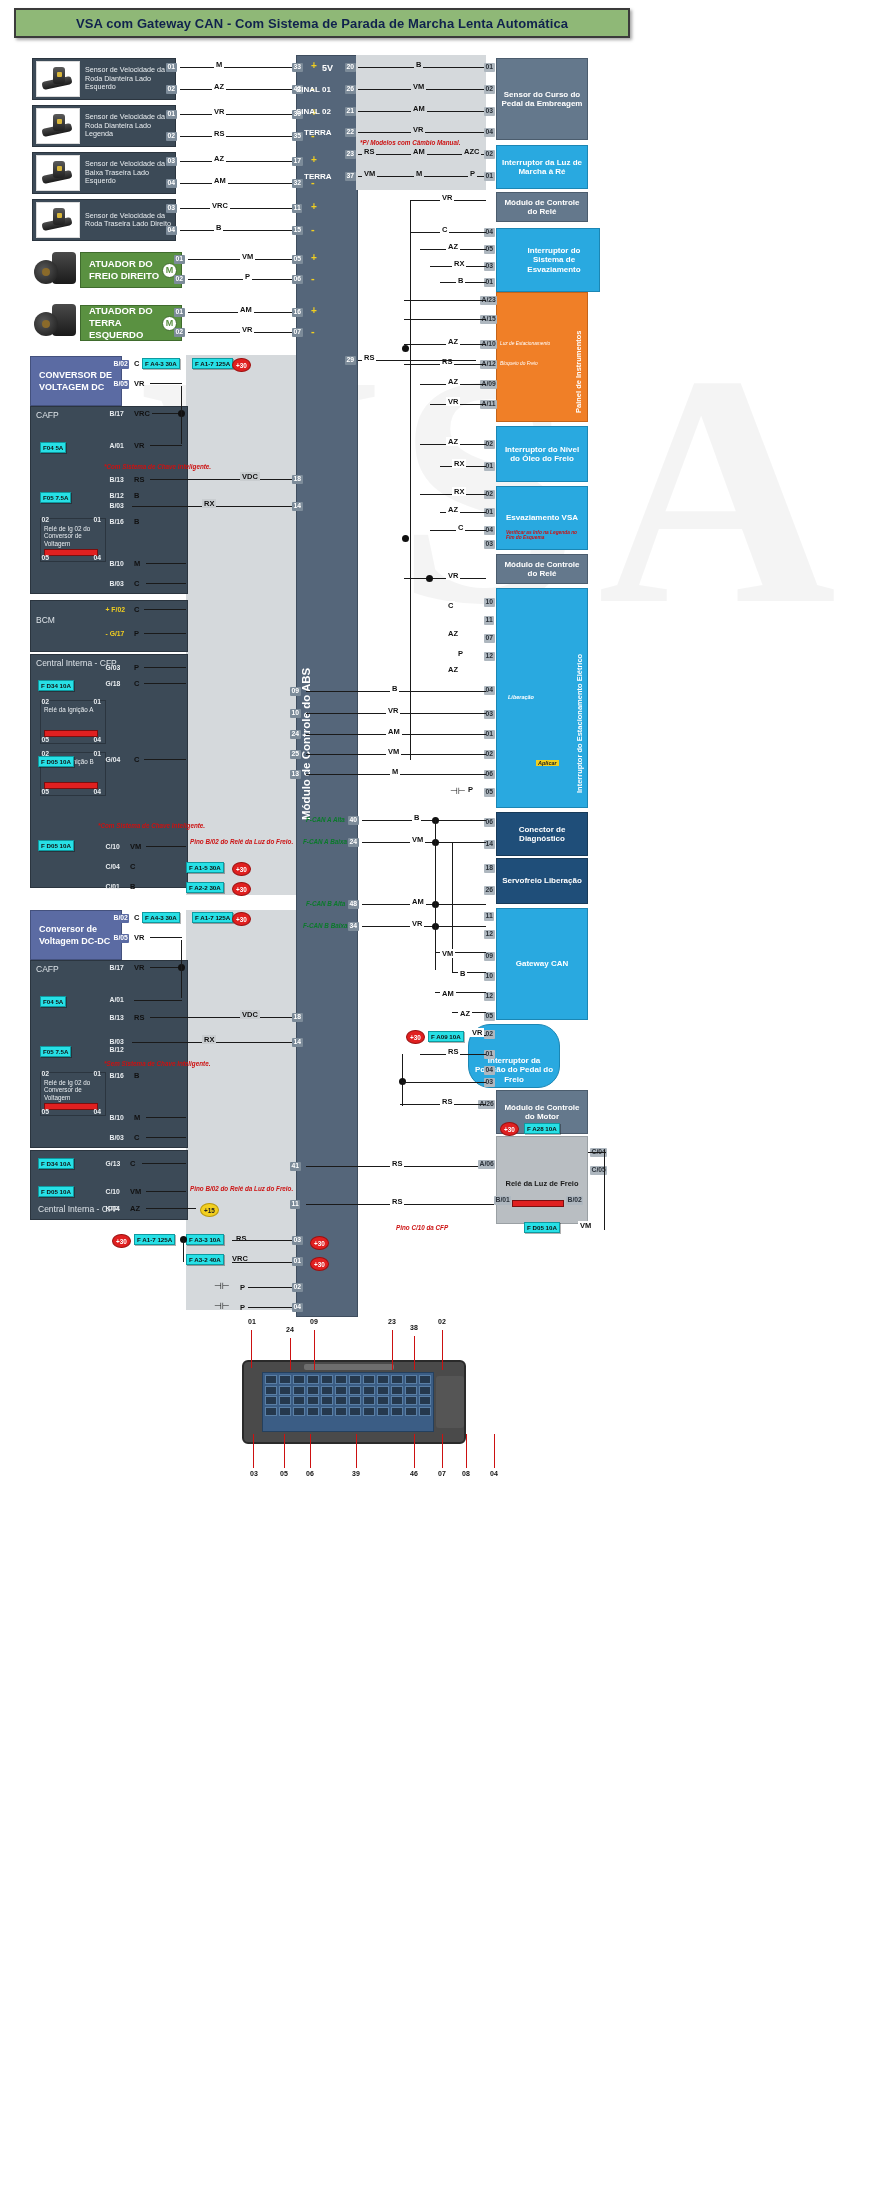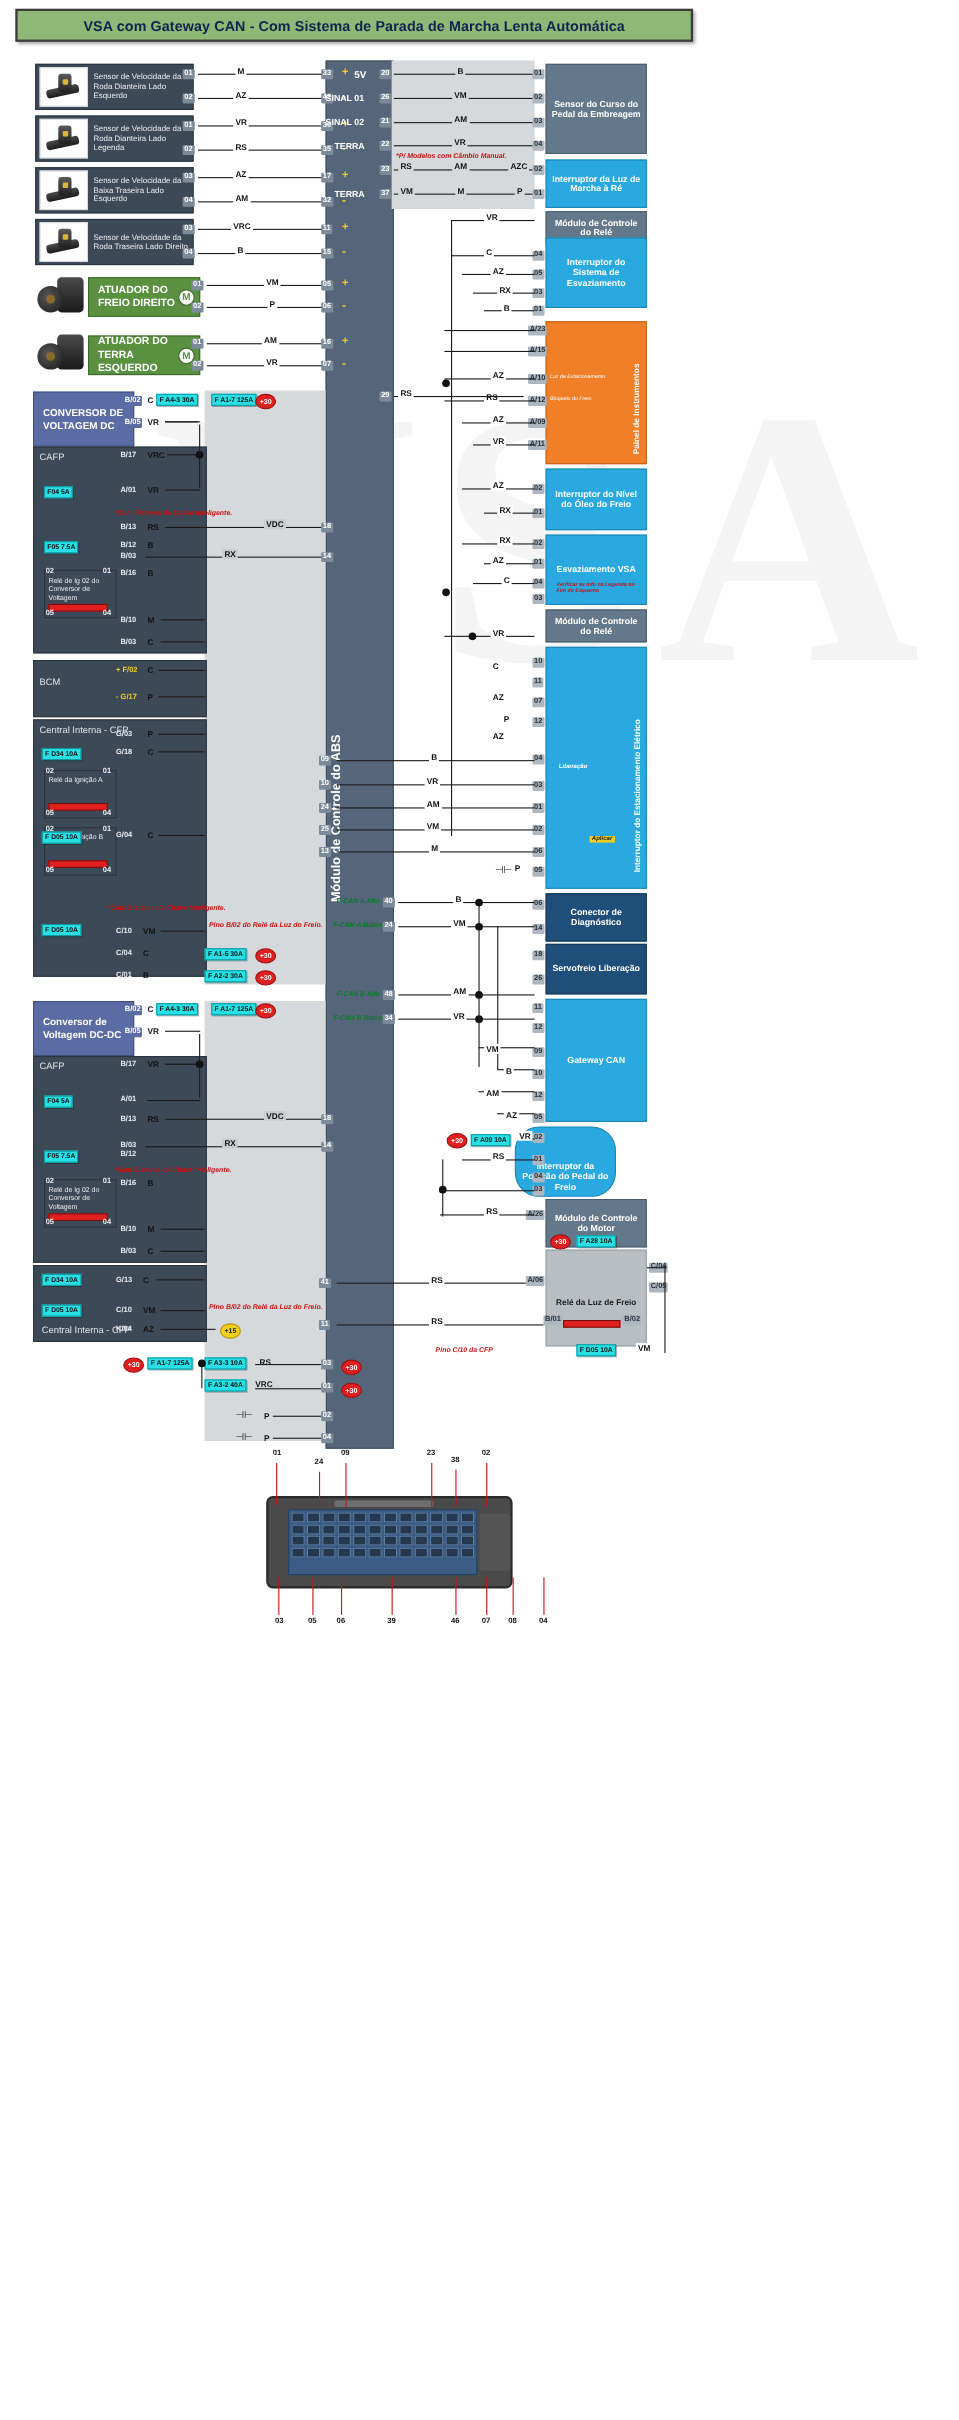--- a/index.html
+++ b/index.html
@@ -257,21 +257,21 @@
 </div>
 <div class="abs pin-dark" style="left:484px;top:150px;">02</div>
 <div class="abs pin-dark" style="left:484px;top:172px;">01</div>
 <div class="abs wire-lbl" style="left:462px;top:147px;background:#d5d9dc;padding:0 2px;">AZC</div>
 <div class="abs wire-lbl" style="left:468px;top:169px;background:#d5d9dc;padding:0 2px;">P</div>
 
 <div class="abs slate-mod" style="left:496px;top:192px;width:90px;height:28px;display:flex;align-items:center;justify-content:center;">
   <div class="bmtext">Módulo de Controle do Relé</div>
 </div>
 
-<div class="abs blue-mod" style="left:496px;top:216px;width:90px;height:62px;display:flex;align-items:center;justify-content:center;">
+<div class="abs blue-mod" style="left:496px;top:228px;width:90px;height:62px;display:flex;align-items:center;justify-content:center;padding-left:12px;">
   <div class="bmtext">Interruptor do Sistema de Esvaziamento</div>
 </div>
 <div class="abs pin-dark" style="left:484px;top:228px;">04</div>
 <div class="abs pin-dark" style="left:484px;top:245px;">05</div>
 <div class="abs pin-dark" style="left:484px;top:262px;">03</div>
 <div class="abs pin-dark" style="left:484px;top:278px;">01</div>
 
 <div class="abs orange-mod" style="left:496px;top:292px;width:90px;height:128px;">
   <div class="vert-label" style="position:absolute;right:4px;top:8px;height:112px;">Painel de Instrumentos</div>
 </div>

